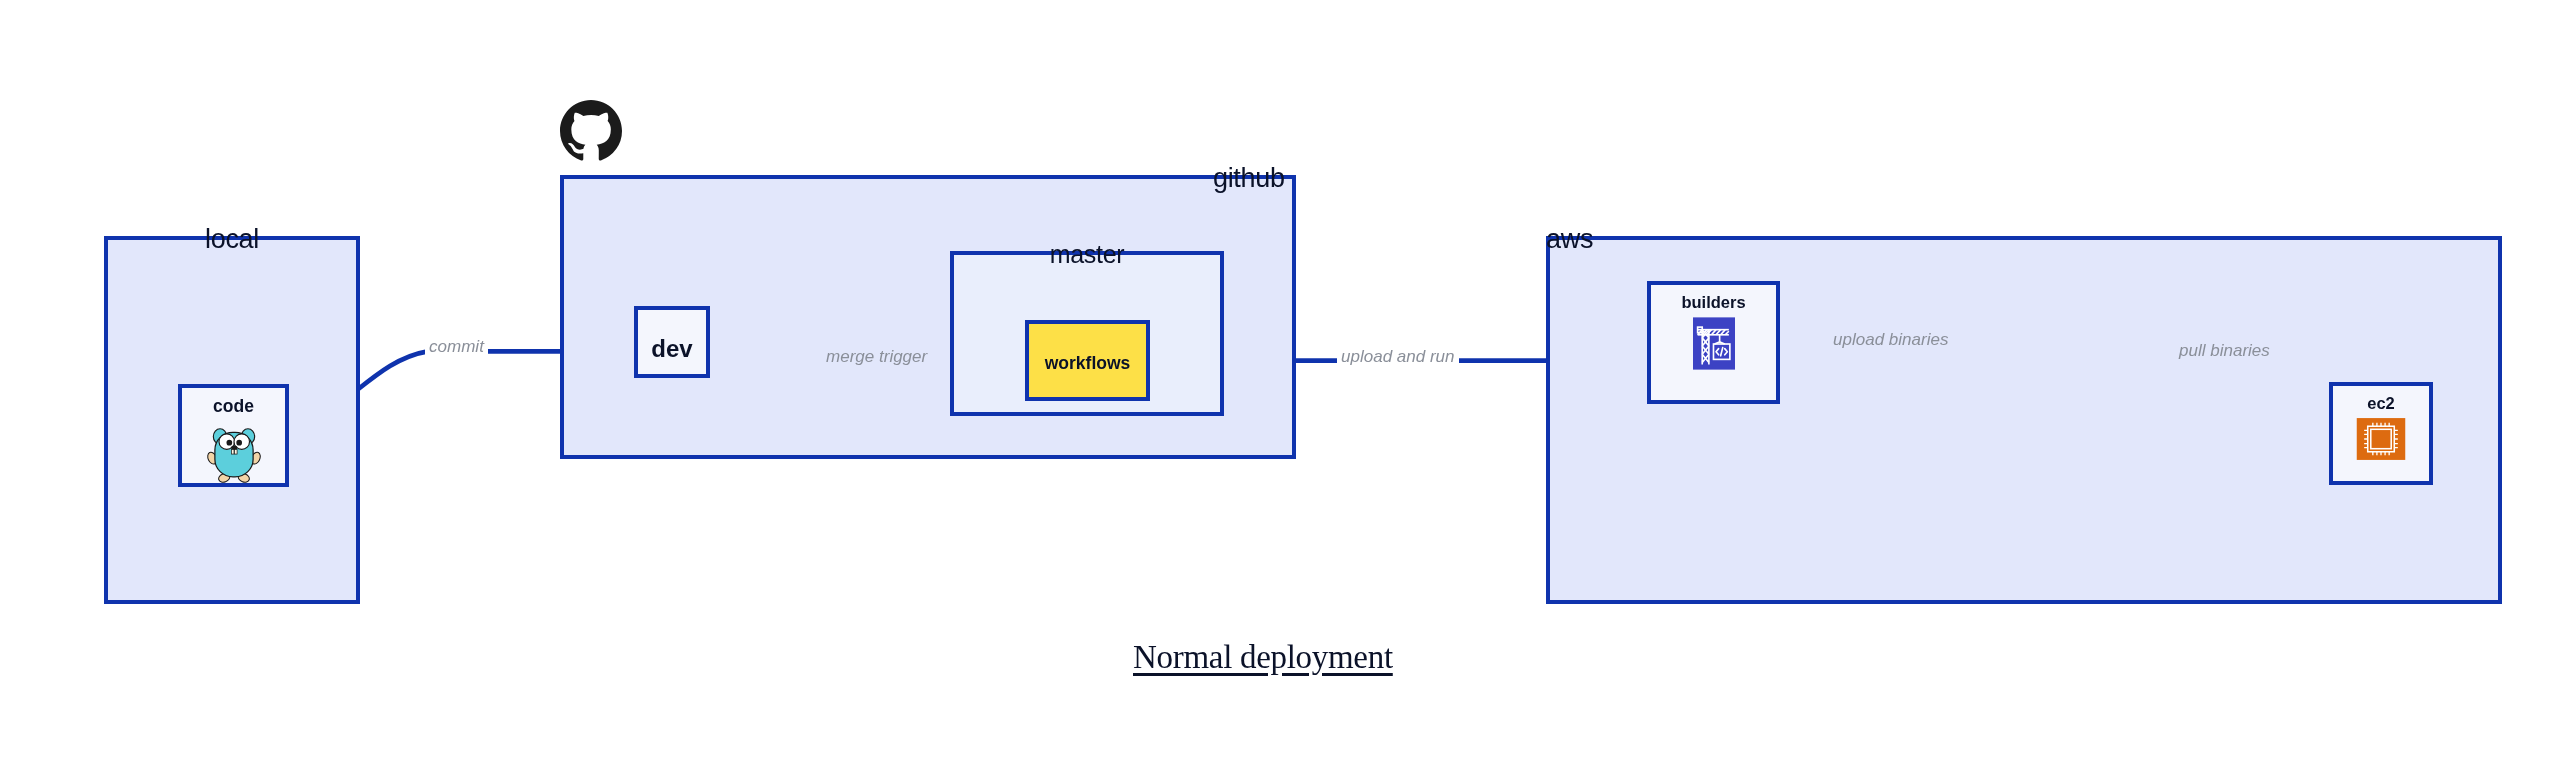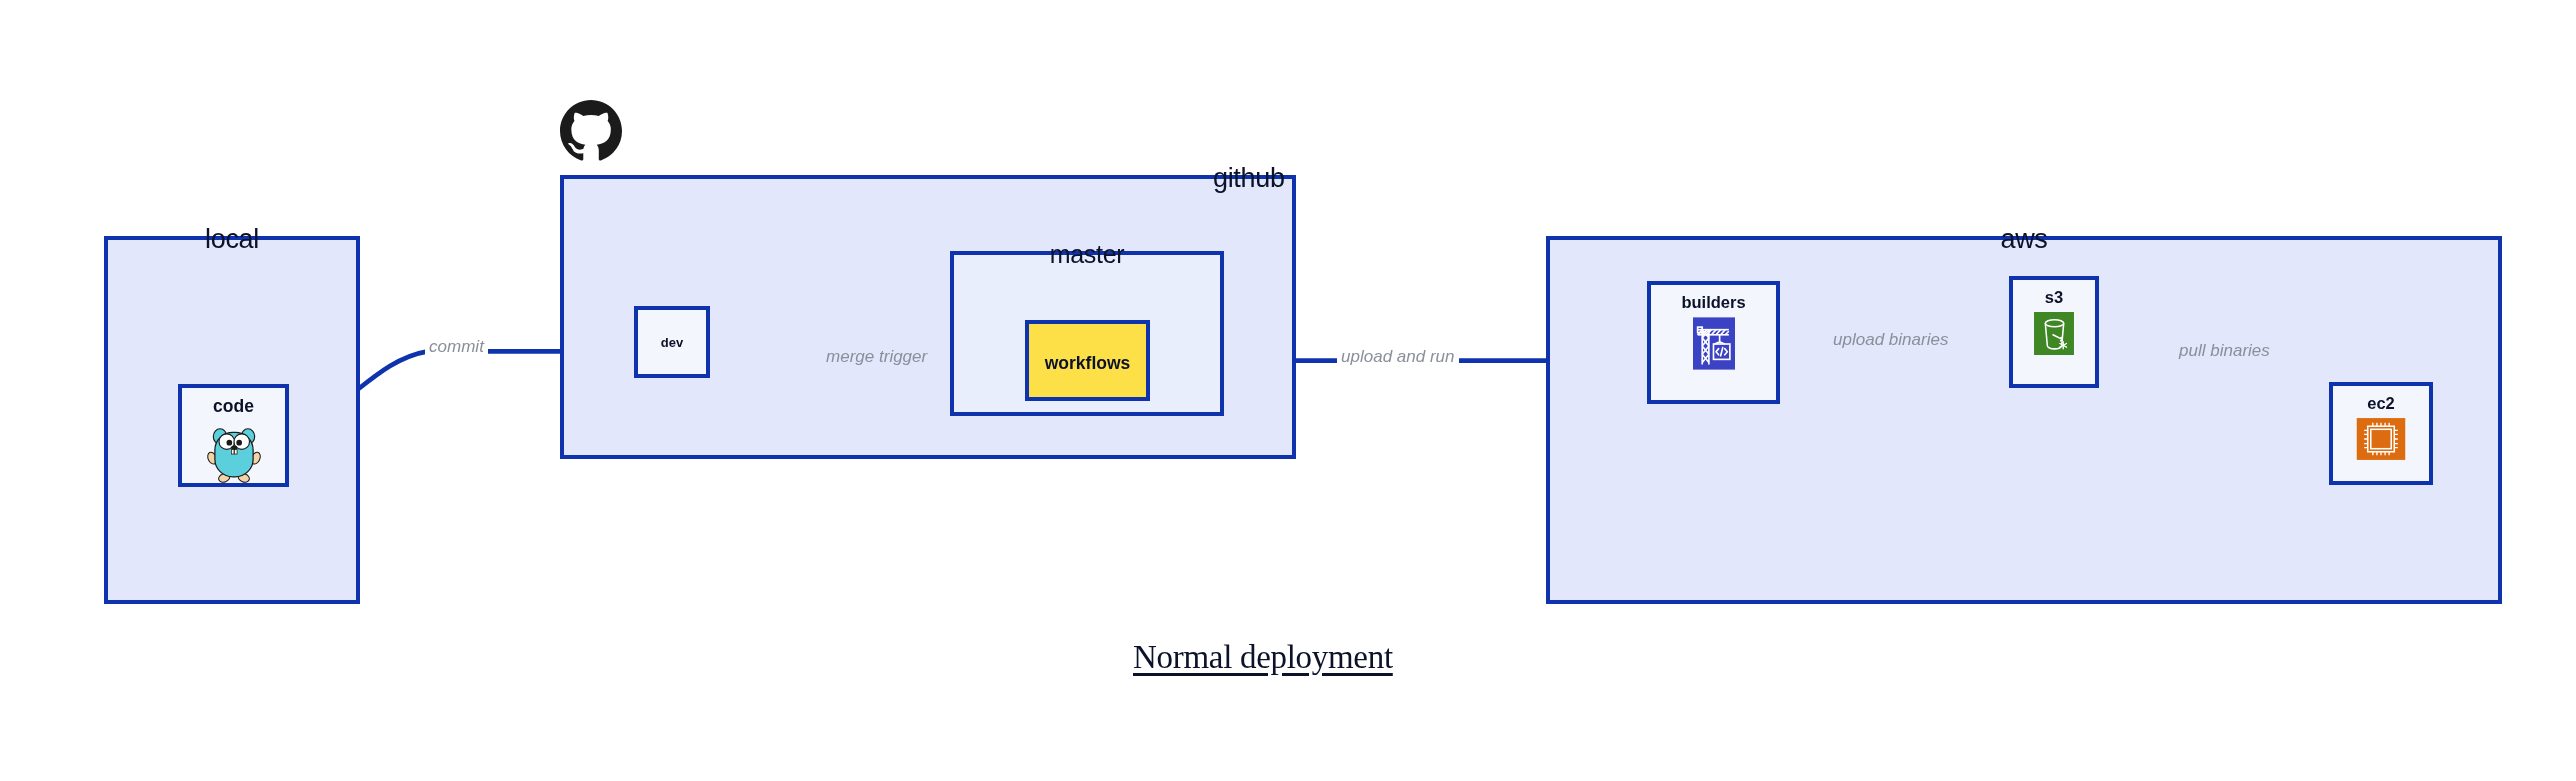--- a/index.html
+++ b/index.html
@@ -164,36 +164,36 @@
   <div class="group-box" style="left:560px; top:175px; width:736px; height:284px;"></div>
   <div class="group-label" style="left:560px; top:135px; width:736px; text-align:right; padding-right:11.3px; font-size:27px; box-sizing:border-box;">github</div>
 
   <div id="octocat" style="left:560px; top:100px; width:62px; height:62px;">
     <svg width="62" height="62" viewBox="0 0 16 16">
       <path fill="#1b1b1b" d="M8 0C3.58 0 0 3.58 0 8c0 3.54 2.29 6.53 5.47 7.59.4.07.55-.17.55-.38 0-.19-.01-.82-.01-1.49-2.01.37-2.53-.49-2.69-.94-.09-.23-.48-.94-.82-1.13-.28-.15-.68-.52-.01-.53.63-.01 1.08.58 1.23.82.72 1.21 1.87.87 2.33.66.07-.52.28-.87.51-1.07-1.78-.2-3.64-.89-3.64-3.95 0-.87.31-1.59.82-2.15-.08-.2-.36-1.02.08-2.12 0 0 .67-.21 2.2.82.64-.18 1.32-.27 2-.27s1.36.09 2 .27c1.53-1.04 2.2-.82 2.2-.82.44 1.1.16 1.92.08 2.12.51.56.82 1.27.82 2.15 0 3.07-1.87 3.75-3.65 3.95.29.25.54.73.54 1.48 0 1.07-.01 1.93-.01 2.2 0 .21.15.46.55.38A8.01 8.01 0 0 0 16 8c0-4.42-3.58-8-8-8z"></path>
     </svg>
   </div>
 
   <div class="node-box light" style="left:634px; top:306px; width:76px; height:72px;">
-    <div class="node-label" style="top:25px; font-size:13px;">dev</div>
+    <div class="node-label" style="top:25px; font-size:24px;">dev</div>
   </div>
 
   <div class="edge-label on-fill" style="left:822px; top:347px; font-size:17px; padding:0 4.1px; background:#e2e7fb;">merge trigger</div>
 
   <div class="sub-box" style="left:950px; top:251px; width:274px; height:165px; background:#e9eefc;"></div>
   <div class="group-label" style="left:950px; top:212px; width:274px; text-align:center; font-size:25px;">master</div>
 
   <div class="node-box" style="left:1025px; top:320px; width:125px; height:81px; background:#fde047;">
     <div class="node-label" style="top:29px; font-size:17.5px;">workflows</div>
   </div>
 
   <div class="edge-label" style="left:1337px; top:347px; font-size:17px; padding:0 4.1px;">upload and run</div>
 
   <div class="group-box" style="left:1546px; top:236px; width:956px; height:368px;"></div>
-  <div class="group-label" style="left:1546px; top:196px; width:956px; text-align:center; font-size:27px;">aws</div>
+  <div class="group-label" style="left:1546px; top:196px; width:956px; font-size:27px;">aws</div>
 
   <div class="node-box light" style="left:1620px; top:281px; width:133px; height:123px;margin-left:27px;">
     <div class="node-label" style="top:8.2px; font-size:16.5px;">builders</div>
     <span class="node-icon" style="top:32px; width:42px; height:53px;">
       <svg width="42" height="53" viewBox="0 0 82 102">
         <rect x="0" y="0" width="82" height="102" fill="#3c42c4"></rect>
         <g fill="none" stroke="#ffffff" stroke-width="3.2">
 
           <path d="M18 24 L18 92"></path>
           <path d="M31 24 L31 92"></path>
@@ -215,43 +215,20 @@
           <path d="M50 61 L45 67 L50 73"></path>
           <path d="M62 61 L67 67 L62 73"></path>
           <path d="M58 59 L54 75"></path>
         </g>
       </svg>
     </span>
   </div>
 
   <div class="edge-label on-fill" style="left:1829px; top:330px; font-size:17px; padding:0 4.1px; background:#e2e7fb;">upload binaries</div>
 
-  <div class="node-box light" style="left:2009px; top:276px; width:90px; height:112px;">
-    <div class="node-label" style="top:8.2px; font-size:16.5px;">s3</div>
-    <span class="node-icon" style="top:32px; width:40px; height:43px;">
-      <svg width="40" height="43" viewBox="0 0 78 84">
-        <rect x="0" y="0" width="78" height="84" fill="#3f8624"></rect>
-        <g fill="none" stroke="#ffffff" stroke-width="3">
-
-          <path d="M22 22 L26 66 A 14 6 0 0 0 54 66 L58 22"></path>
-
-          <ellipse cx="40" cy="22" rx="18" ry="7"></ellipse>
-
-          <path d="M36 44 L56 54"></path>
-          <path d="M56 54 L52 49 M56 54 L51 57"></path>
-        </g>
-
-        <g stroke="#ffffff" stroke-width="2.6" stroke-linecap="round">
-          <path d="M57 58 L57 72"></path>
-          <path d="M50.5 61.5 L63.5 68.5"></path>
-          <path d="M63.5 61.5 L50.5 68.5"></path>
-        </g>
-      </svg>
-    </span>
-  </div>
 
   <div class="edge-label on-fill" style="left:2175px; top:341px; font-size:17px; padding:0 4.1px; background:#e2e7fb;">pull binaries</div>
 
   <div class="node-box light" style="left:2329px; top:382px; width:104px; height:103px;">
     <div class="node-label" style="top:8.2px; font-size:16.5px;">ec2</div>
     <span class="node-icon" style="top:32px; width:49px; height:42px;">
       <svg width="49" height="42" viewBox="0 0 96 82">
         <rect x="0" y="0" width="96" height="82" fill="#dd6b10"></rect>
         <g fill="none" stroke="#ffffff" stroke-width="3">
           <rect x="28" y="22" width="40" height="38"></rect>

